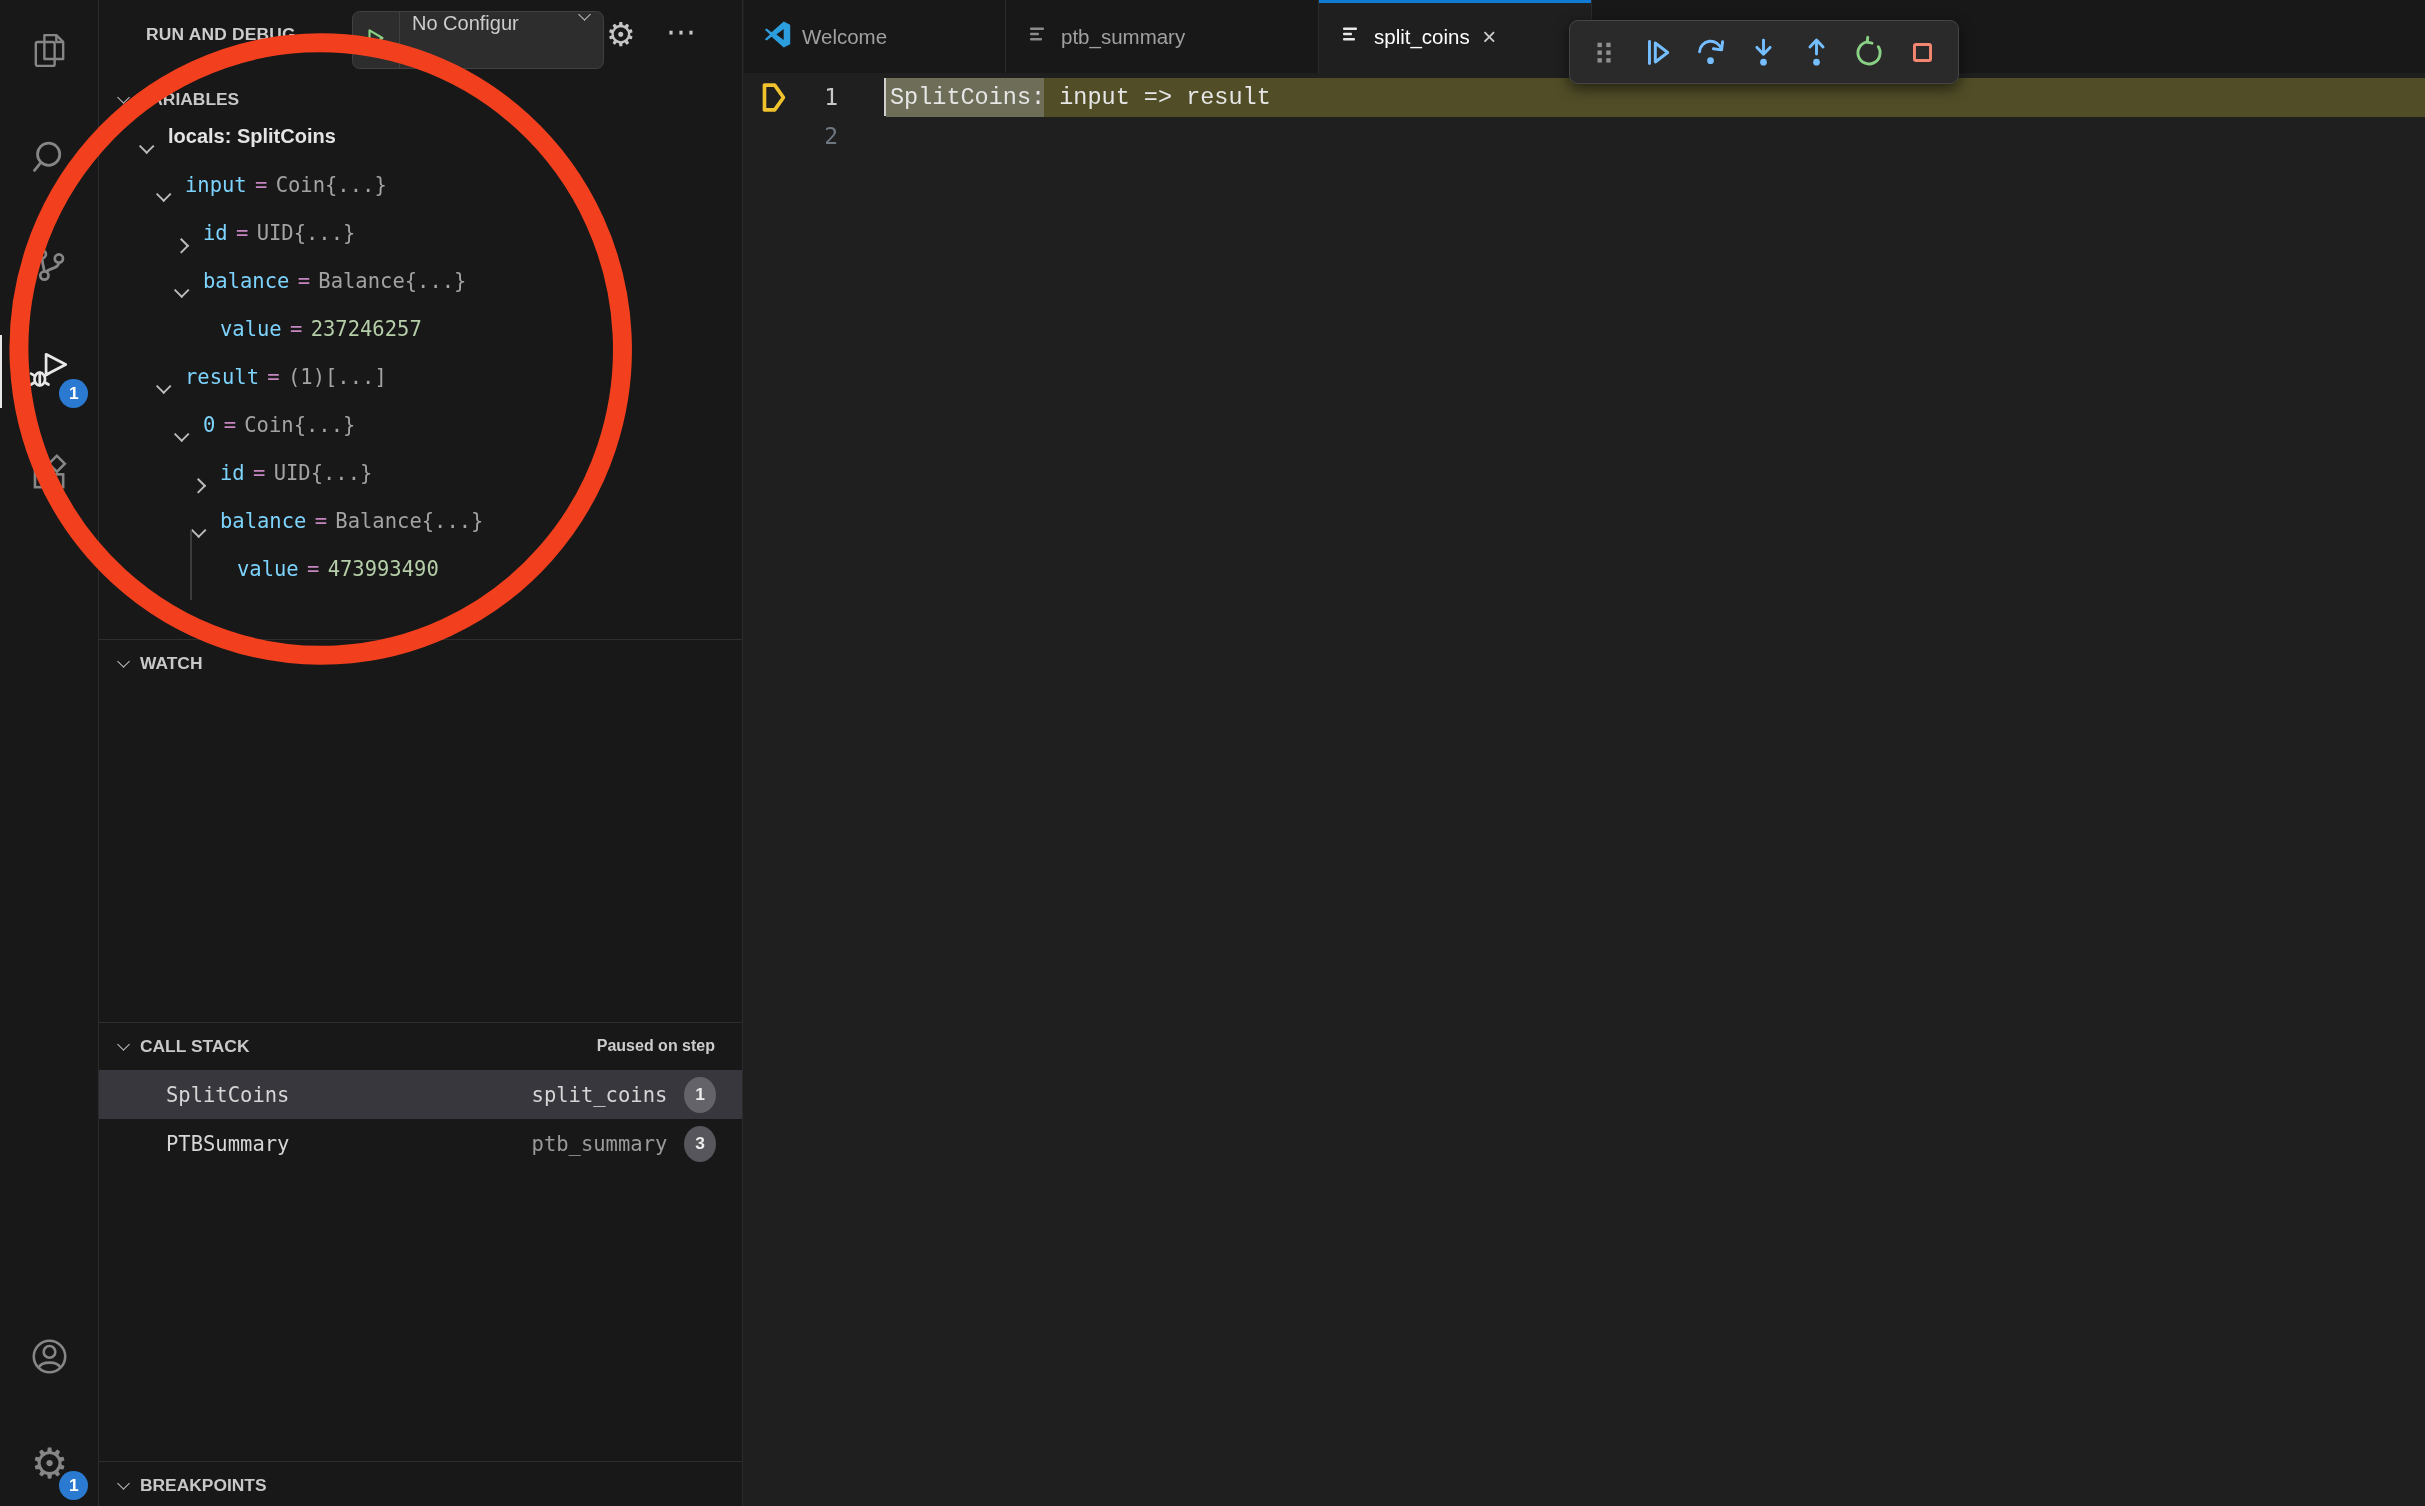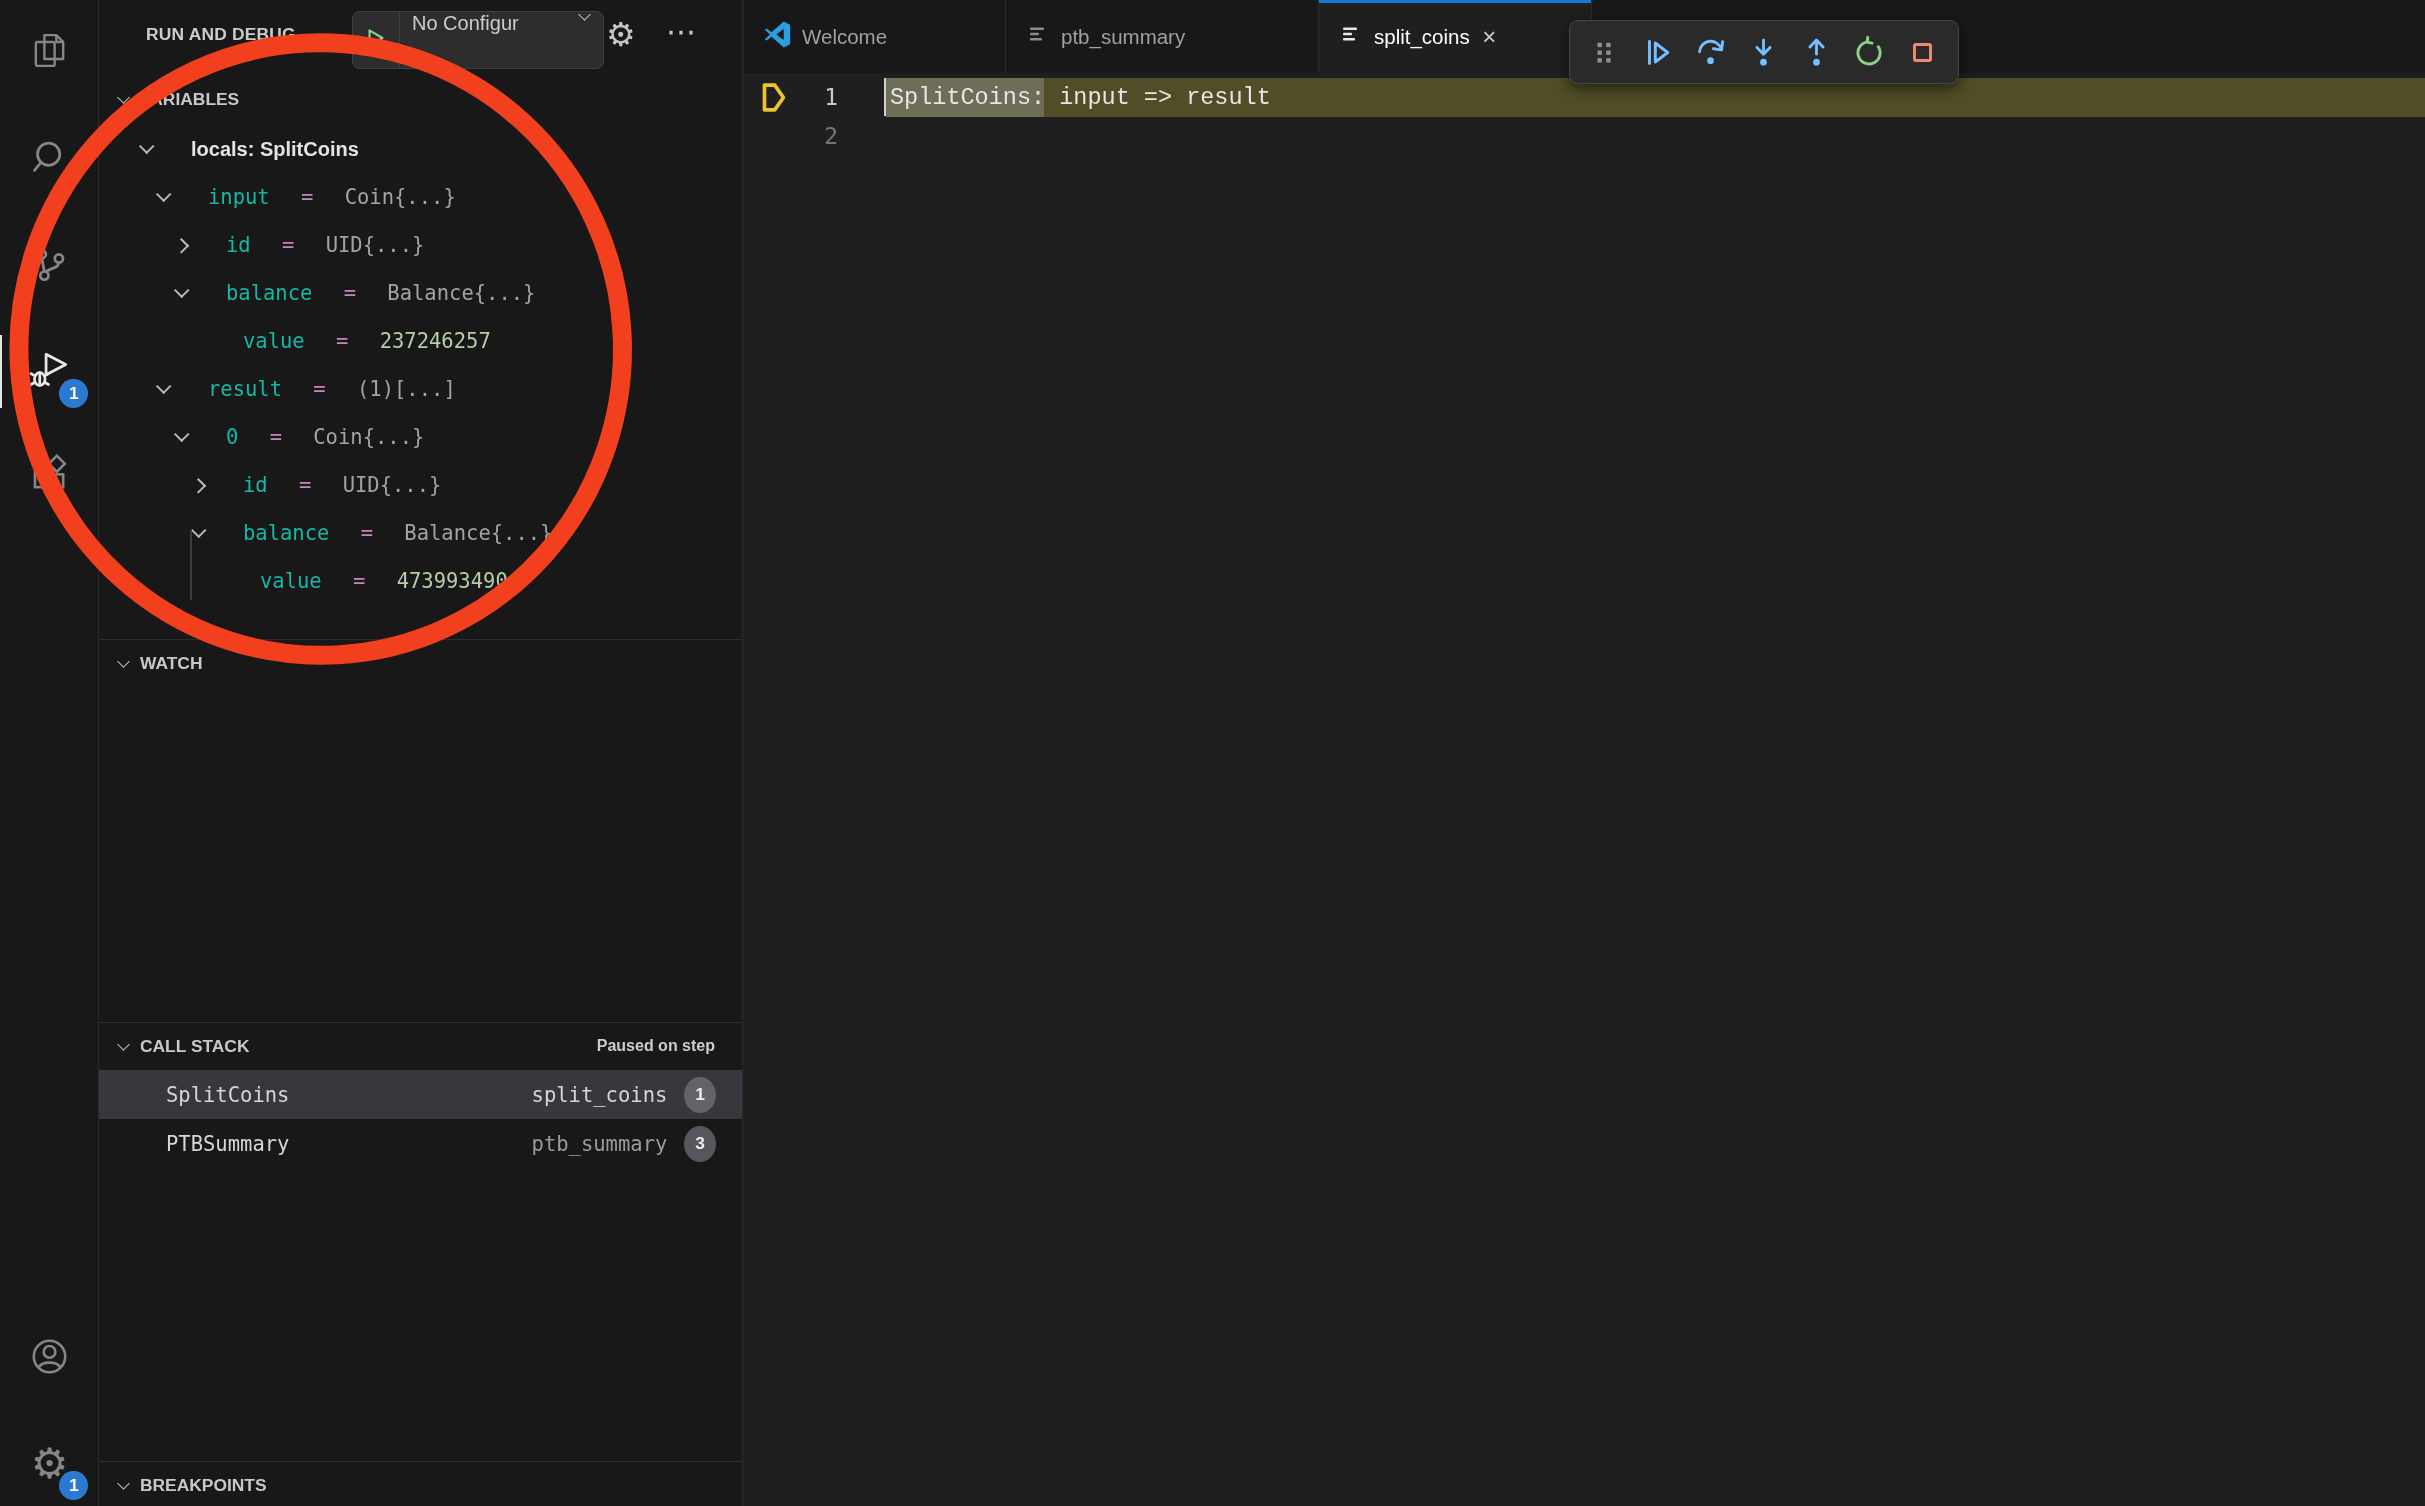--- a/index.html
+++ b/index.html
@@ -44,26 +44,26 @@
   .sec-variables   { top:76px;  height:564px; }
   .sec-watch       { top:639px;  height:383px; border-top:0.8px solid #2e2e2e; }
   .sec-callstack   { top:1022px; height:438px; border-top:0.8px solid #2e2e2e; }
   .sec-breakpoints { top:1461px; height:46px;  border-top:0.8px solid #2e2e2e; }
   .section-header { height:46px; display:flex; align-items:center; padding:0 27px 0 20px; gap:12px;
                     font-size:17.4px; font-weight:700; color:#c8c8c8; }
   .sec-status { margin-left:auto; font-size:16px; font-weight:700; color:#cccccc; }
 
   
   .vtree { position:absolute; left:0; right:0; top:49px; }
-  .vrow { height:48px; display:flex; align-items:center; font-size:20.5px;
-          font-family:"DejaVu Sans Mono", monospace; white-space:pre;gap:23px; }
+  .vrow { height:48px; display:flex; font-size:20.5px;
+          font-family:"DejaVu Sans Mono", monospace; white-space:pre; }
   .vrow .chevbox { width:27px; display:flex; align-items:center; }
   .lvl1{ padding-left:42px; } .lvl2{ padding-left:59px; } .lvl3{ padding-left:77px; }
   .lvl4{ padding-left:94px; } .lvl5{ padding-left:111px; }
-  .vname { color:#14b8a6; }
+  .vname { color:#7dd3fc; }
   .veq   { color:#c586c0; margin:0 8.3px; }
   .vval  { color:#a3a3a3; }
   .vval.num { color:#b5cea8; }
   .vrow.scope .vname { color:#e4e4e4; font-family:"Liberation Sans", sans-serif; font-weight:700; font-size:20px; }
   .indent-guide { position:absolute; left:91px; top:454px; width:1.5px; height:70px; background:#3c3c3c; }
 
   
   .cslist { position:absolute; left:0; right:0; top:47px; }
   .csrow { height:49px; display:flex; align-items:center; padding:0 26px 0 67px;
            font-size:20.5px; font-family:"DejaVu Sans Mono", monospace; color:#d6d6d6; }

